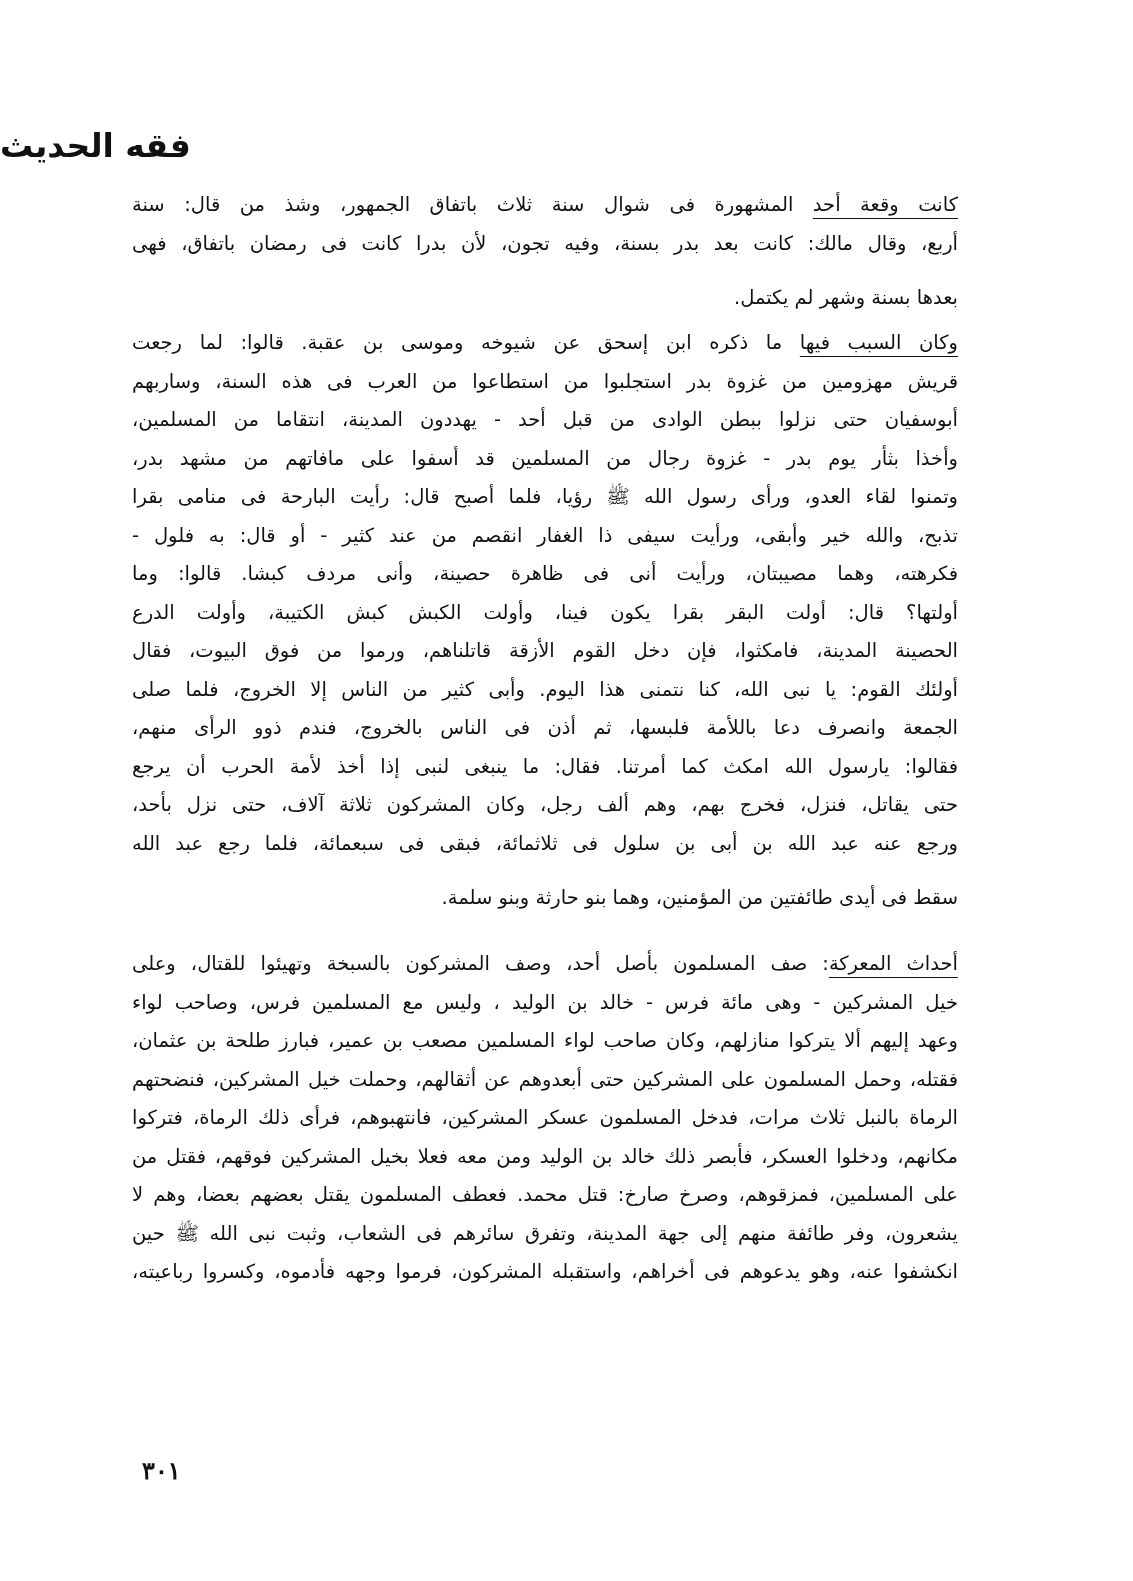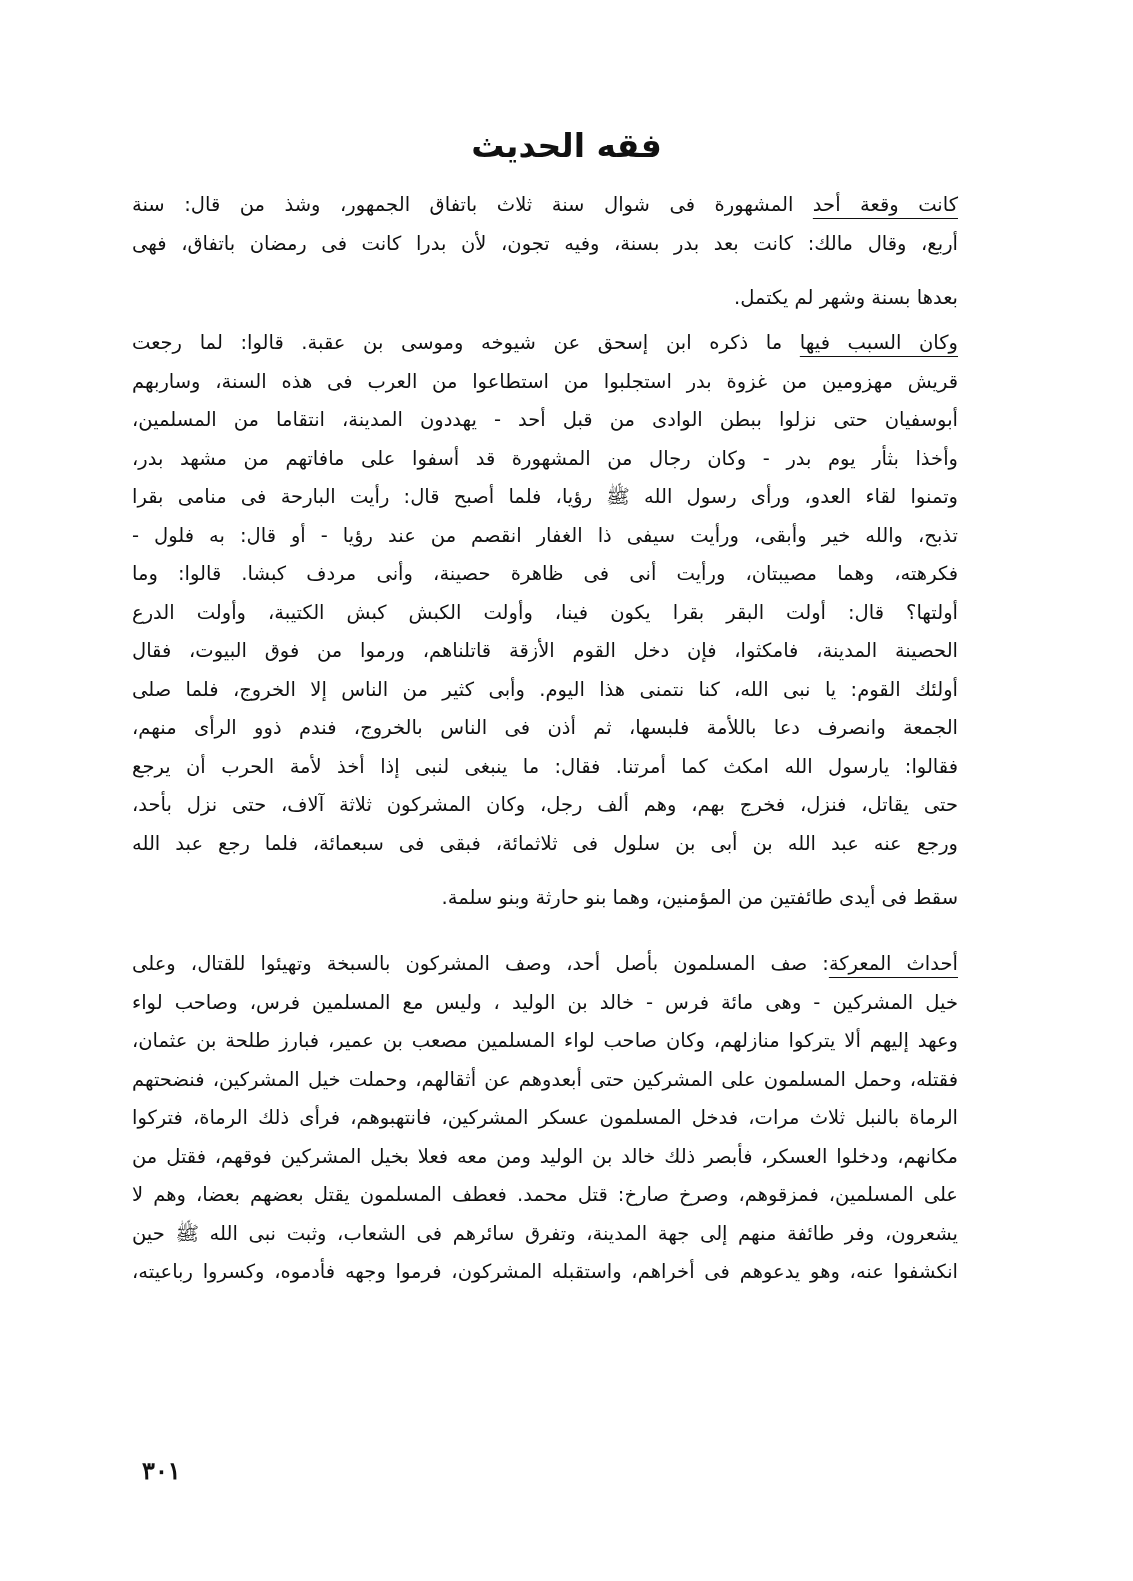--- a/index.html
+++ b/index.html
@@ -3,21 +3,21 @@
   <meta charset="utf-8">
   <style>
     html, body { margin: 0; padding: 0; background: #ffffff; }
     body {
       width: 1133px; height: 1581px; position: relative; overflow: hidden;
       font-family: "DejaVu Sans", "Liberation Sans", sans-serif;
       color: #111111;
     }
     .page-title {
       position: absolute; top: 104px; left: 0; width: 1133px;
-      text-align: center; font-size: 33px; font-weight: bold;
+      text-align: left; font-size: 33px; font-weight: bold;
       direction: rtl; letter-spacing: 0;
     }
     .para {
       position: absolute; left: 132px; width: 826px;
       direction: rtl;
     }
     .line {
       display: block; height: 38.5px; line-height: 38.5px;
       font-size: 19.5px; white-space: nowrap; overflow: visible;
       text-align: justify; text-align-last: justify;
@@ -38,23 +38,23 @@
 <div class="para" style="top:186px;">
   <span class="line"><span class="lead">كانت وقعة أحد</span><span> المشهورة فى شوال سنة ثلاث باتفاق الجمهور، وشذ من قال: سنة</span></span>
   <span class="line">أربع، وقال مالك: كانت بعد بدر بسنة، وفيه تجون، لأن بدرا كانت فى رمضان باتفاق، فهى</span>
   <span class="line last">بعدها بسنة وشهر لم يكتمل.</span>
 </div>
 
 <div class="para" style="top:324px;">
   <span class="line"><span class="lead">وكان السبب فيها</span><span> ما ذكره ابن إسحق عن شيوخه وموسى بن عقبة. قالوا: لما رجعت</span></span>
   <span class="line">قريش مهزومين من غزوة بدر استجلبوا من استطاعوا من العرب فى هذه السنة، وساربهم</span>
   <span class="line">أبوسفيان حتى نزلوا ببطن الوادى من قبل أحد - يهددون المدينة، انتقاما من المسلمين،</span>
-  <span class="line">وأخذا بثأر يوم بدر - وكان رجال من المشهورة قد أسفوا على مافاتهم من مشهد بدر،</span>
+  <span class="line">وأخذا بثأر يوم بدر - غزوة رجال من المسلمين قد أسفوا على مافاتهم من مشهد بدر،</span>
   <span class="line">وتمنوا لقاء العدو، ورأى رسول الله ﷺ رؤيا، فلما أصبح قال: رأيت البارحة فى منامى بقرا</span>
-  <span class="line">تذبح، والله خير وأبقى، ورأيت سيفى ذا الغفار انقصم من عند رؤيا - أو قال: به فلول -</span>
+  <span class="line">تذبح، والله خير وأبقى، ورأيت سيفى ذا الغفار انقصم من عند كثير - أو قال: به فلول -</span>
   <span class="line">فكرهته، وهما مصيبتان، ورأيت أنى فى ظاهرة حصينة، وأنى مردف كبشا. قالوا: وما</span>
   <span class="line">أولتها؟ قال: أولت البقر بقرا يكون فينا، وأولت الكبش كبش الكتيبة، وأولت الدرع</span>
   <span class="line">الحصينة المدينة، فامكثوا، فإن دخل القوم الأزقة قاتلناهم، ورموا من فوق البيوت، فقال</span>
   <span class="line">أولئك القوم: يا نبى الله، كنا نتمنى هذا اليوم. وأبى كثير من الناس إلا الخروج، فلما صلى</span>
   <span class="line">الجمعة وانصرف دعا باللأمة فلبسها، ثم أذن فى الناس بالخروج، فندم ذوو الرأى منهم،</span>
   <span class="line">فقالوا: يارسول الله امكث كما أمرتنا. فقال: ما ينبغى لنبى إذا أخذ لأمة الحرب أن يرجع</span>
   <span class="line">حتى يقاتل، فنزل، فخرج بهم، وهم ألف رجل، وكان المشركون ثلاثة آلاف، حتى نزل بأحد،</span>
   <span class="line">ورجع عنه عبد الله بن أبى بن سلول فى ثلاثمائة، فبقى فى سبعمائة، فلما رجع عبد الله</span>
   <span class="line last">سقط فى أيدى طائفتين من المؤمنين، وهما بنو حارثة وبنو سلمة.</span>
 </div>

